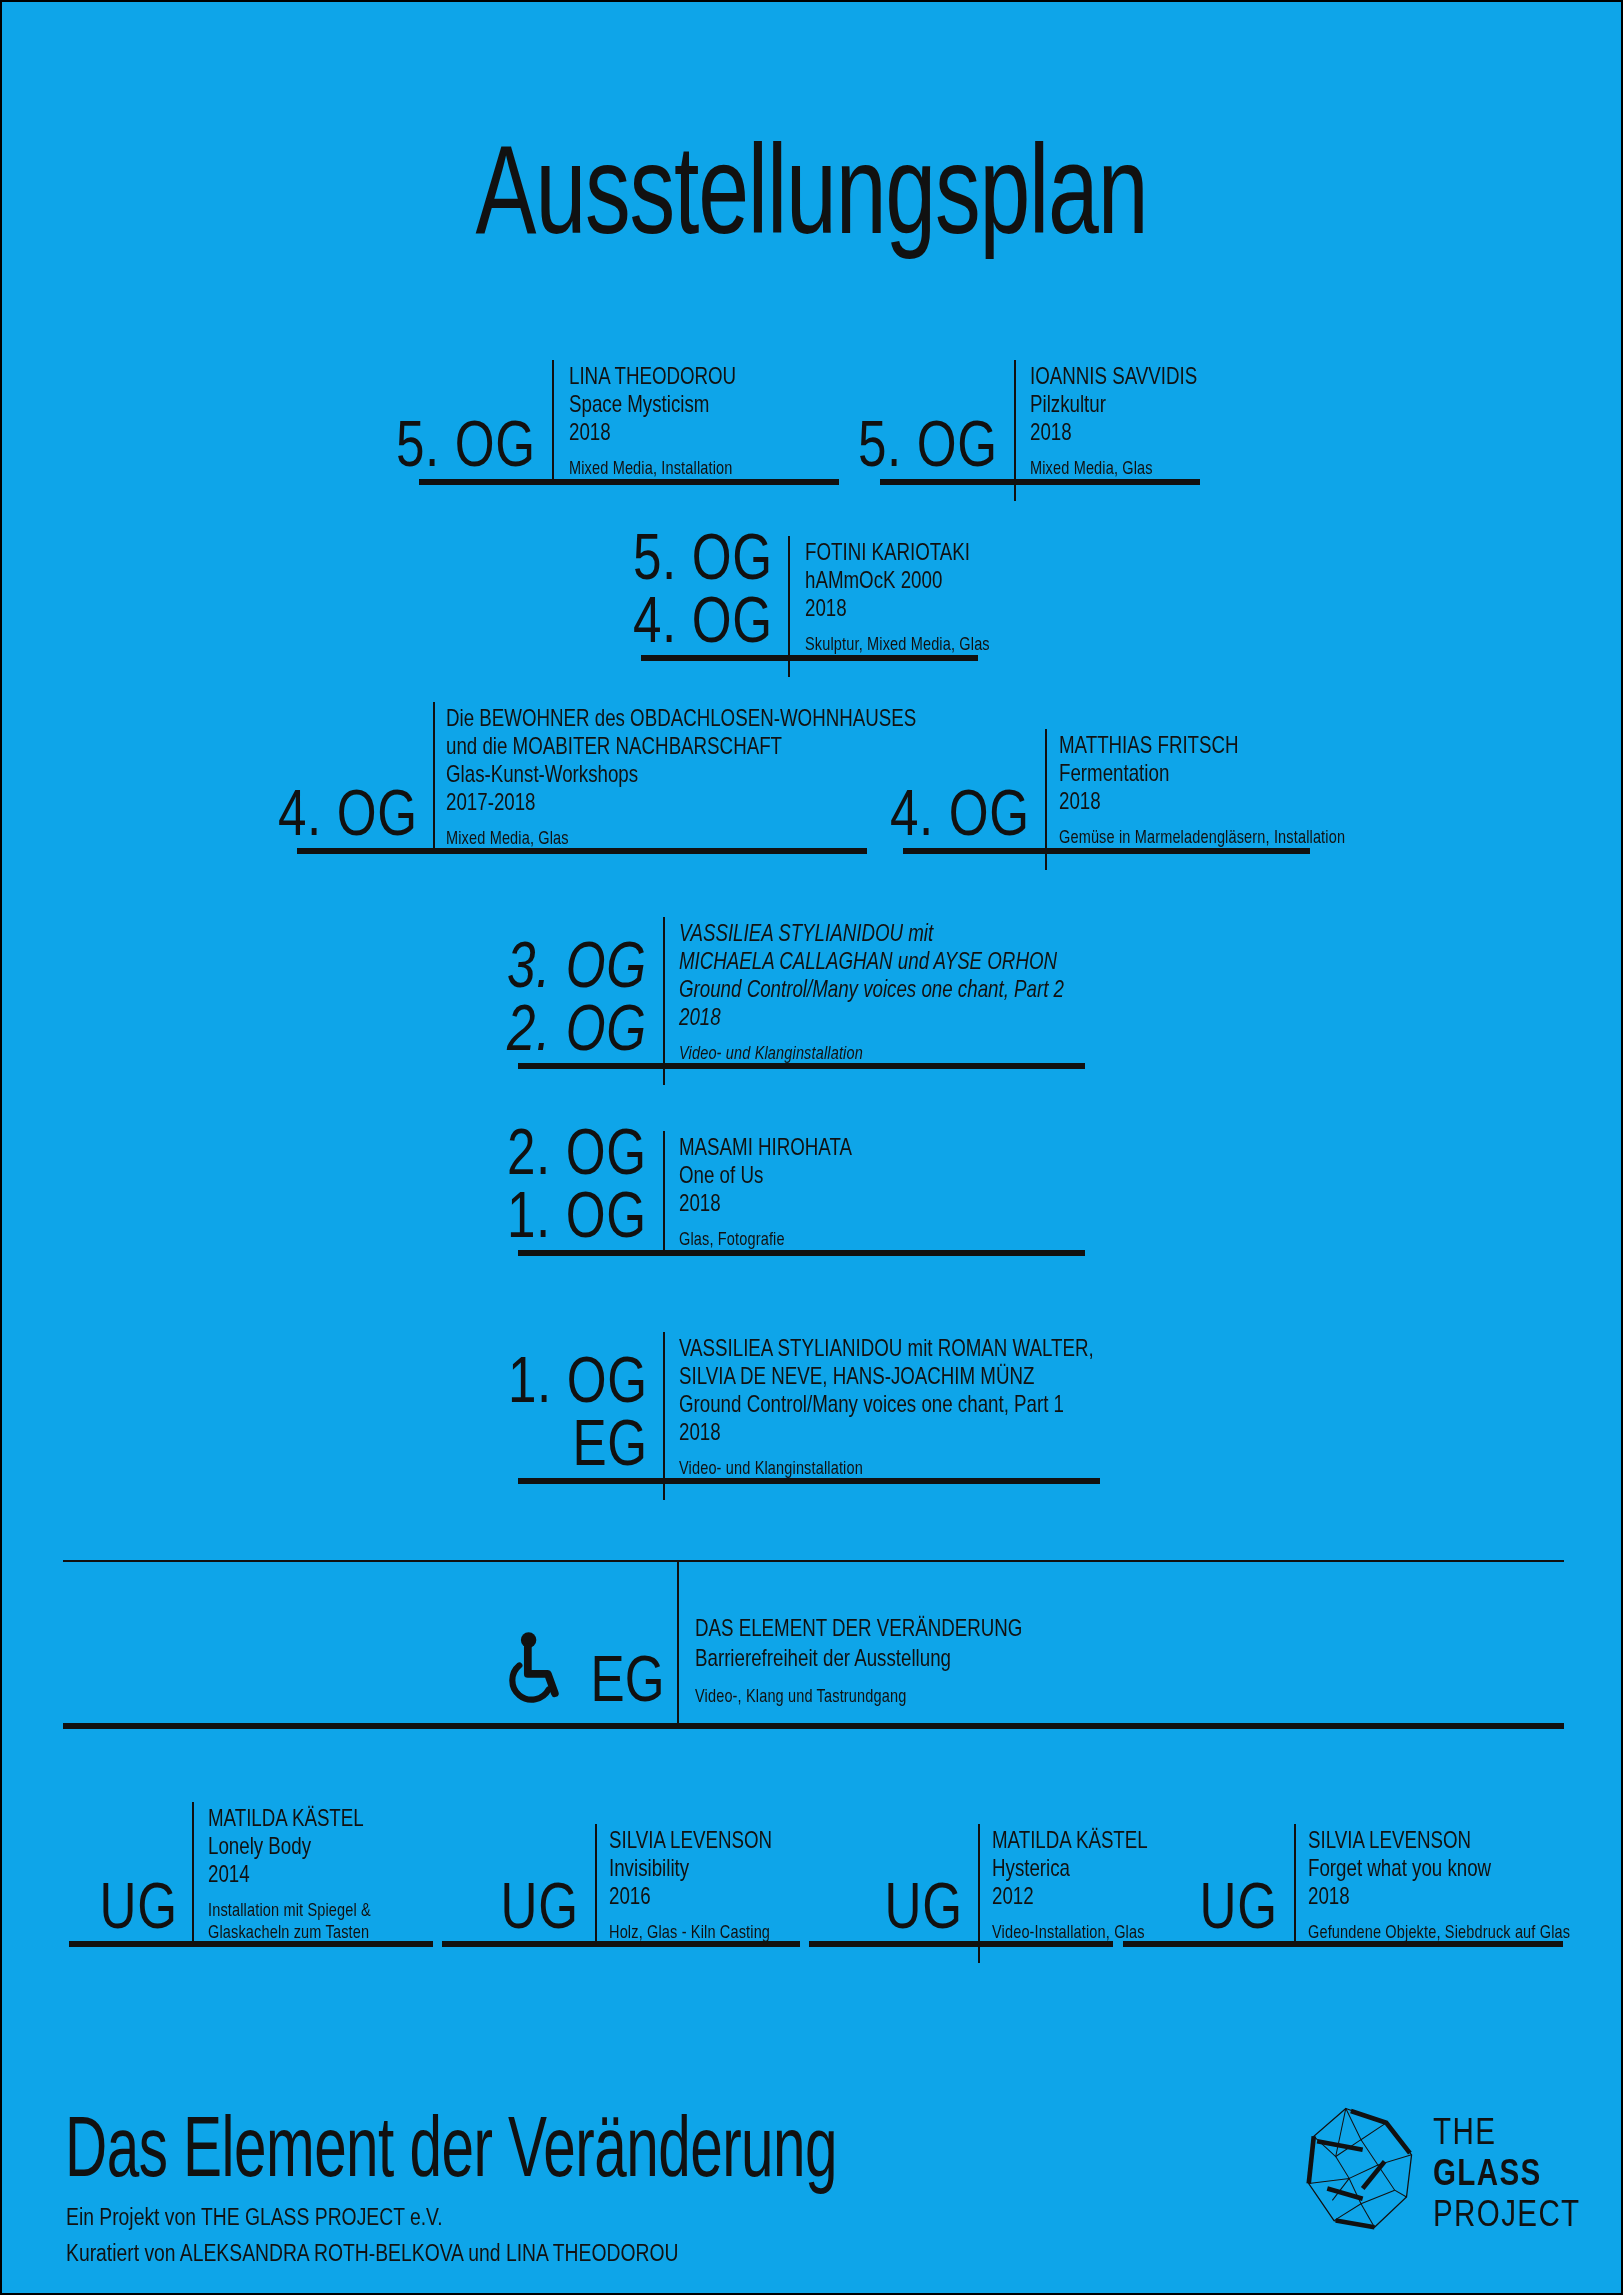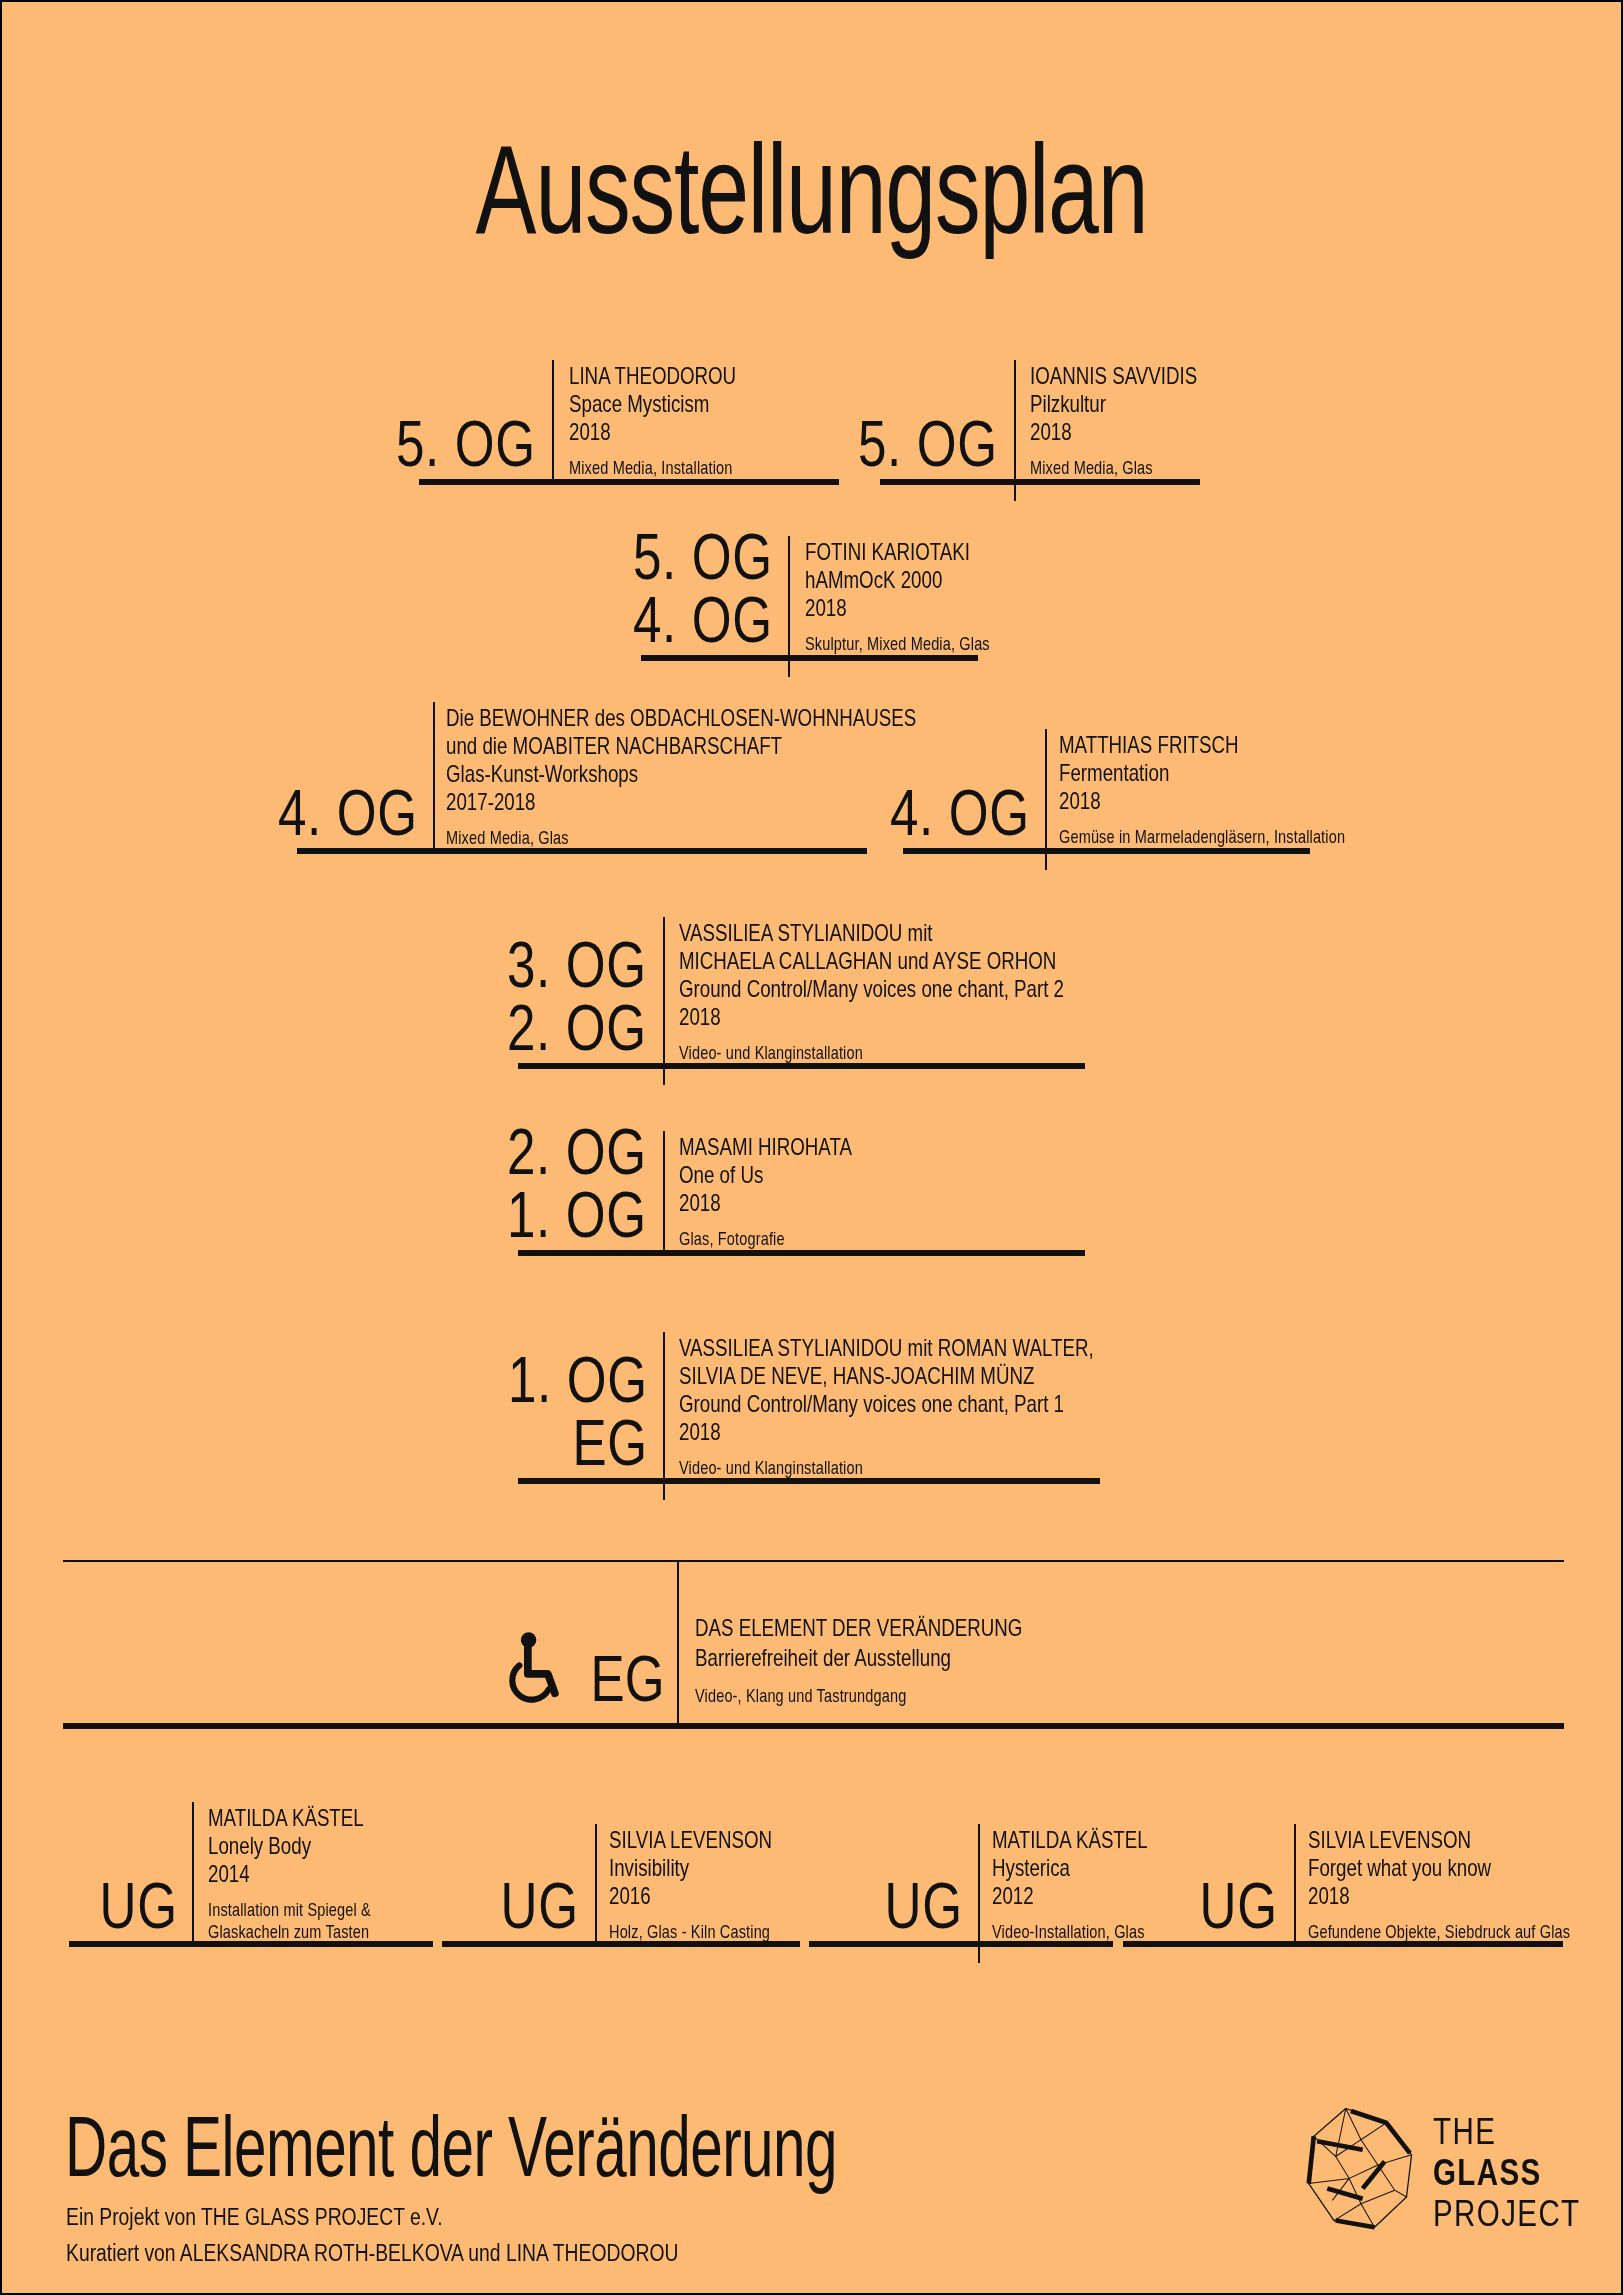--- a/index.html
+++ b/index.html
@@ -1,18 +1,18 @@
 <!DOCTYPE html>
 <html style="font-size:13.5px"><head>
 <meta charset="utf-8">
 <style>
   html,body { margin:0; padding:0; background:#fff; }
   .page {
     position:relative; width:1623px; height:2295px; box-sizing:border-box;
-    background:#fdba74; border:2.5px solid #000; overflow:hidden;
+    background:#0ea5e9; border:2.5px solid #000; overflow:hidden;
     font-family:"Liberation Sans", sans-serif; color:#111;
   }
   .title {
     position:absolute; left:0; right:0; top:123px; text-align:center;
     font-size:127px; line-height:129px; font-weight:400; letter-spacing:-1.7px;
     transform:scaleX(0.72); white-space:nowrap;
   }
   
   .block { position:absolute; box-sizing:border-box; border-bottom:6.8px solid #111; }
   .vline { position:absolute; top:0; bottom:0; width:2.1px; background:#111; }
@@ -124,21 +124,21 @@
       <div>4. OG</div>
     </div>
     <div class="btext" style="left:156px;">
       <div class="line">MATTHIAS FRITSCH</div>
       <div class="line">Fermentation</div>
       <div class="line">2018</div>
       <div class="medium">Gemüse in Marmeladengläsern, Installation</div>
     </div>
   </div>
 
-  <div class="block" style="left:516px; top:915px; width:567px; height:152px;">
+  <div class="block" style="left:516px; top:915px; width:567px; height:152px;font-style:italic;">
     <div class="vline overhang" style="left:145px;"></div>
     <div class="floors" style="right:438px;">
       <div>3. OG</div>
       <div>2. OG</div>
     </div>
     <div class="btext" style="left:161px;">
       <div class="line">VASSILIEA STYLIANIDOU mit</div>
       <div class="line">MICHAELA CALLAGHAN und AYSE ORHON</div>
       <div class="line">Ground Control/Many voices one chant, Part 2</div>
       <div class="line">2018</div>

